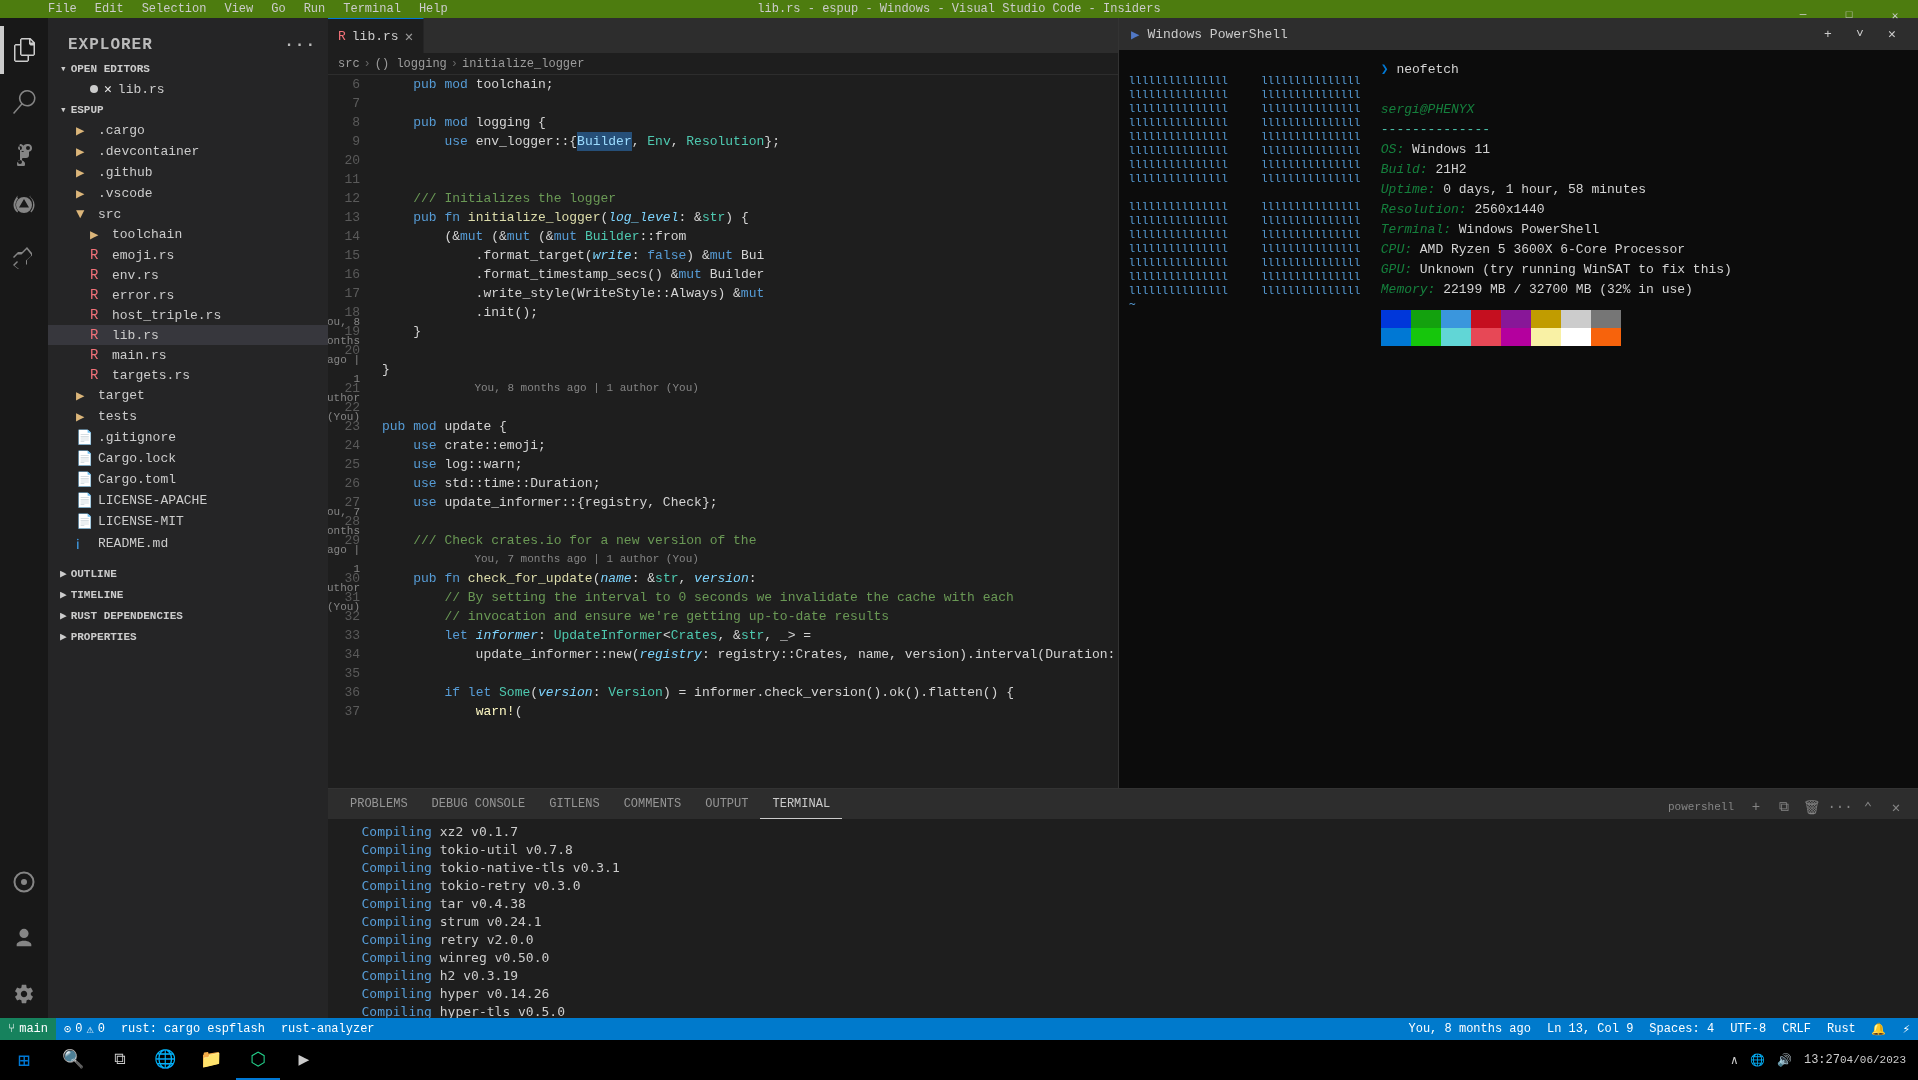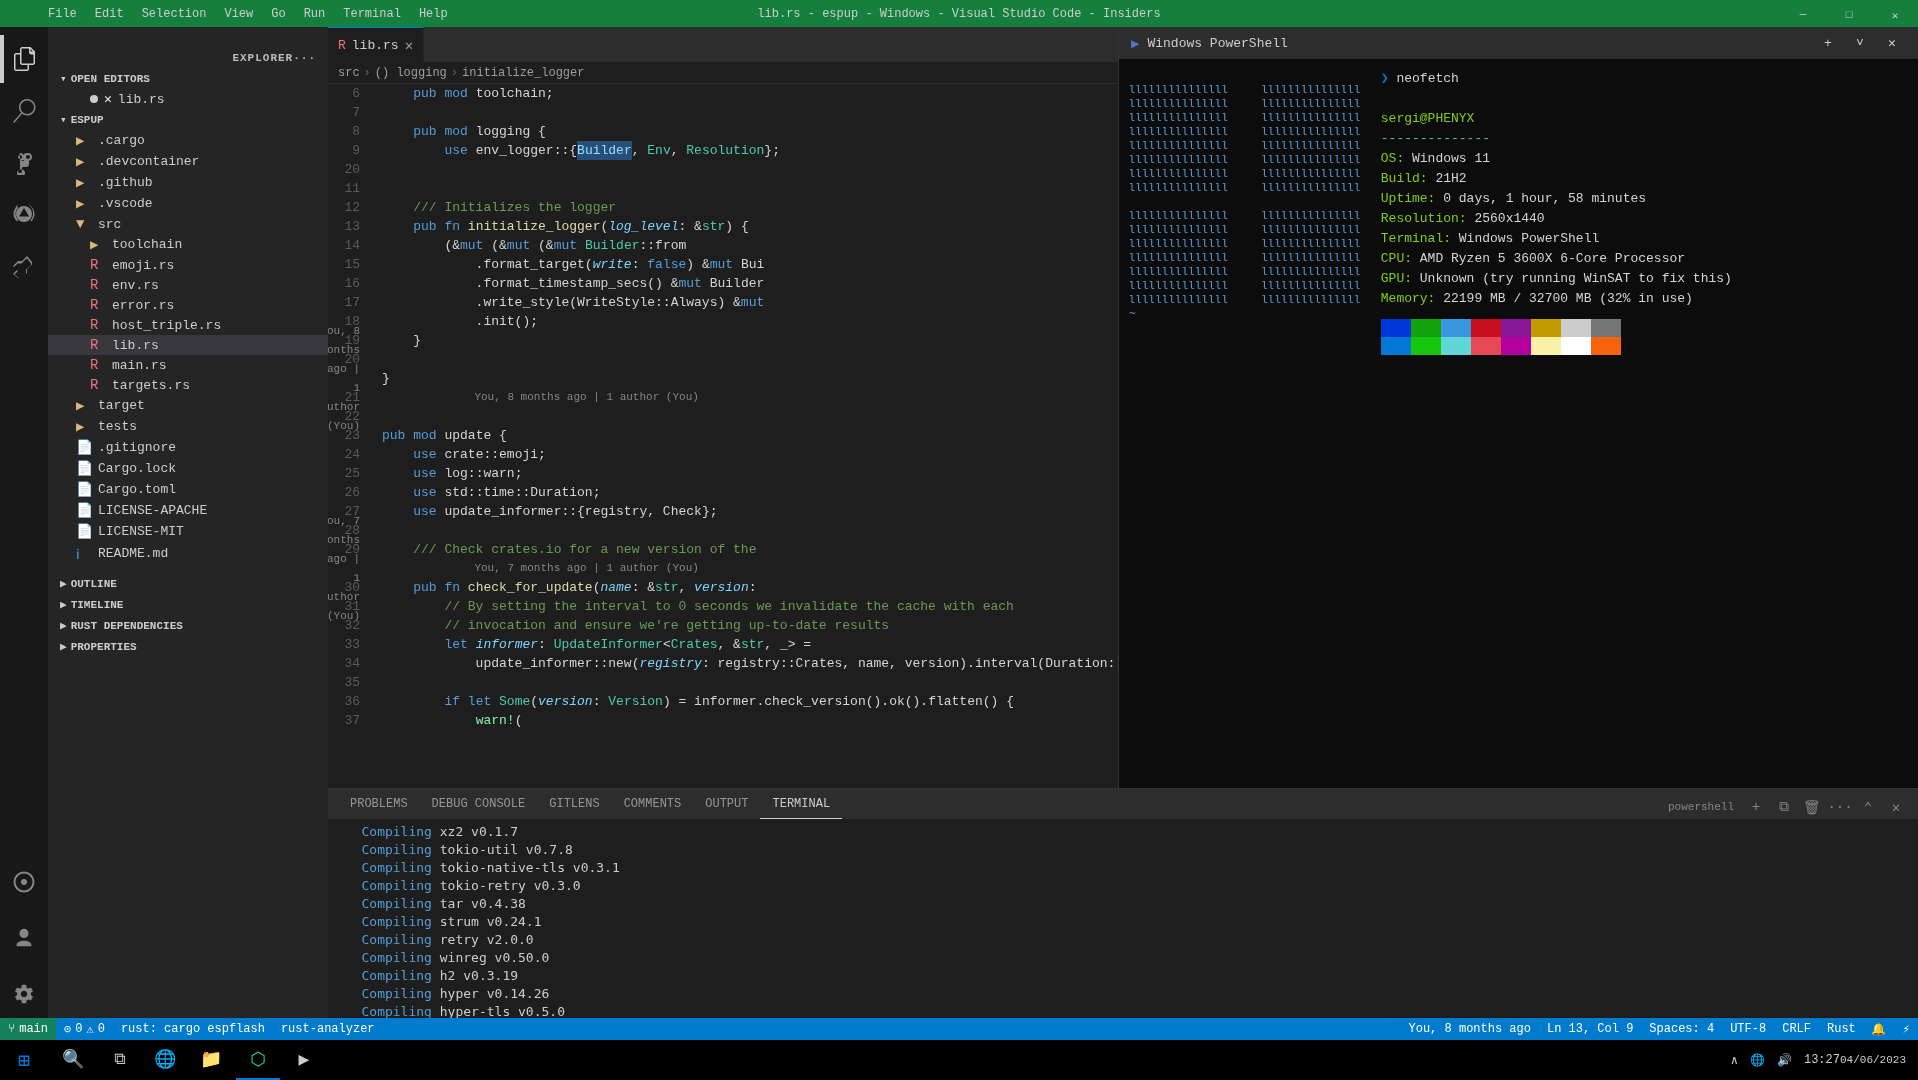--- a/index.html
+++ b/index.html
@@ -10,22 +10,22 @@
       font-size: 13px;
       overflow: hidden;
       width: 1918px;
       height: 1080px;
       display: flex;
       flex-direction: column;
     }
 
     
     #title-bar {
-      background: #15803d;
-      height: 27px;
+      background: #4d7c0f;
+      height: 18px;
       display: flex;
       align-items: center;
       justify-content: center;
       color: #cccccc;
       font-size: 12px;
       flex-shrink: 0;
       position: relative;
     }
     #title-bar .window-controls {
       position: absolute;
@@ -105,27 +105,27 @@
     
     #sidebar {
       width: 280px;
       background: #252526;
       display: flex;
       flex-direction: column;
       flex-shrink: 0;
       overflow: hidden;
     }
     #sidebar-header {
-      padding: 25px 12px 4px 20px;
-      font-size: 11px;
+      padding: 18px 12px 4px 20px;
+      font-size: 16px;
       font-weight: 700;
       letter-spacing: 1px;
       color: #bbbbbb;
       display: flex;
-      justify-content: flex-end;
+      justify-content: space-between;
       align-items: center;
     }
     #sidebar-content {
       overflow-y: auto;
       flex: 1;
     }
     .sidebar-section-header {
       padding: 4px 12px;
       font-size: 11px;
       font-weight: 600;
@@ -241,21 +241,21 @@
       display: flex;
       align-items: center;
     }
 
     
     .kw { color: #569cd6; }
     .fn-name { color: #dcdcaa; }
     .comment { color: #6a9955; }
     .param { color: #7dd3fc; font-style: italic; }
     .type { color: #4ec9b0; }
-    .macro { color: #86efac; }
+    .macro { color: #fef9c3; }
 
     
     #right-panel {
       width: 800px;
       background: #0c0c0c;
       display: flex;
       flex-direction: column;
       flex-shrink: 0;
       border-left: 1px solid #333;
     }
@@ -289,21 +289,21 @@
       font-size: 11px;
       line-height: 14px;
       font-family: 'Consolas', monospace;
       white-space: pre;
     }
     #ps-info {
       flex: 1;
       font-size: 13px;
       line-height: 20px;
     }
-    .ps-label { color: #84cc16; }
+    .ps-label { color: #15803d; font-style: italic; }
     .ps-value { color: #d4d4d4; }
     #ps-colors {
       display: flex;
       gap: 0;
       margin-top: 10px;
     }
     .color-block {
       height: 18px;
       width: 30px;
     }

